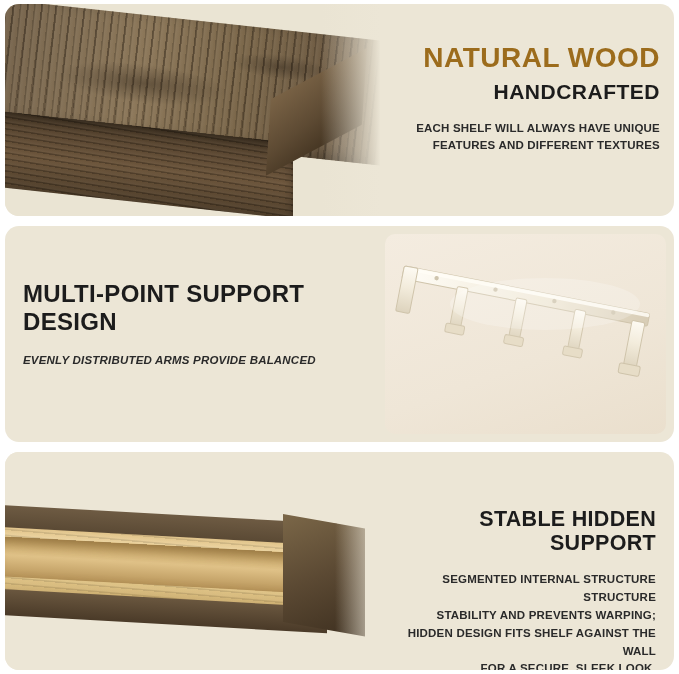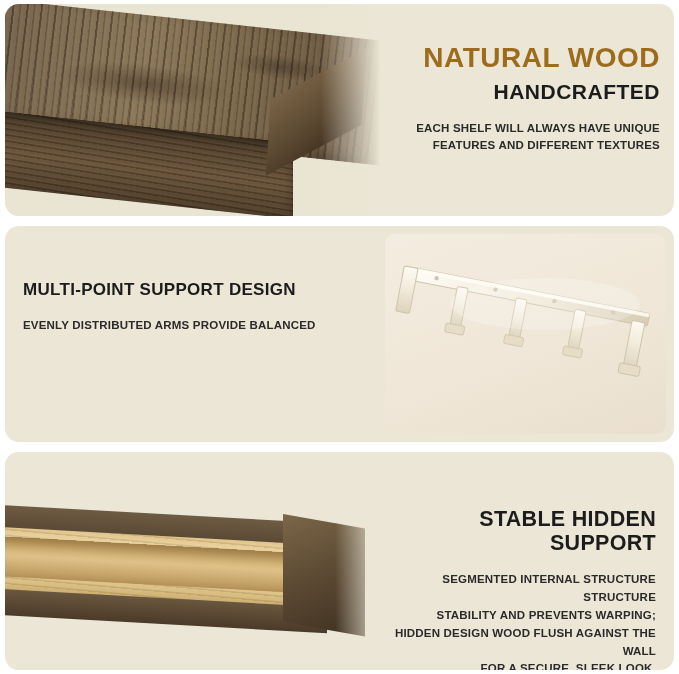--- a/index.html
+++ b/index.html
@@ -156,35 +156,36 @@
 
   
   .p2-text {
     position: absolute;
     left: 0; top: 0;
     width: 380px; height: 216px;
     padding: 54px 18px 0 18px;
     box-sizing: border-box;
   }
   .h-multipoint {
-    font-size: 17px;
+    font-size: 24px;
     font-weight: 700;
     letter-spacing: 0.3px;
     color: #1c1c1c;
     line-height: 1.15;
     margin: 0;
   }
   .p2-sub {
     margin-top: 17px;
     font-size: 11.5px;
     font-weight: 600;
     color: #2a2a2a;
     line-height: 1.55;
     letter-spacing: 0.2px;
     max-width: 300px;
+    font-style: italic;
   }
   .p2-image {
     position: absolute;
     right: 8px;
     top: 8px;
     width: 281px;
     height: 200px;
     border-radius: 10px;
     background: linear-gradient(160deg,#f4ece0 0%, #efe6d7 60%, #eadfcd 100%);
     overflow: hidden;
@@ -385,19 +386,19 @@
         <div class="shelf3-end"></div>
       </div>
       <div class="p3-fade-r"></div>
     </div>
 
     <div class="p3-text">
       <div class="h-stable">STABLE HIDDEN SUPPORT</div>
       <div class="p3-sub">
         <span class="nowrap-break">SEGMENTED INTERNAL STRUCTURE STRUCTURE</span>
         <span class="nowrap-break">STABILITY AND PREVENTS WARPING;</span>
-        <span class="nowrap-break">HIDDEN DESIGN WOOD FLUSH AGAINST THE WALL</span>
+        <span class="nowrap-break">HIDDEN DESIGN FITS SHELF AGAINST THE WALL</span>
         <span class="nowrap-break">FOR A SECURE, SLEEK LOOK.</span>
       </div>
     </div>
   </div>
 
 </div>
 
 </body></html>

